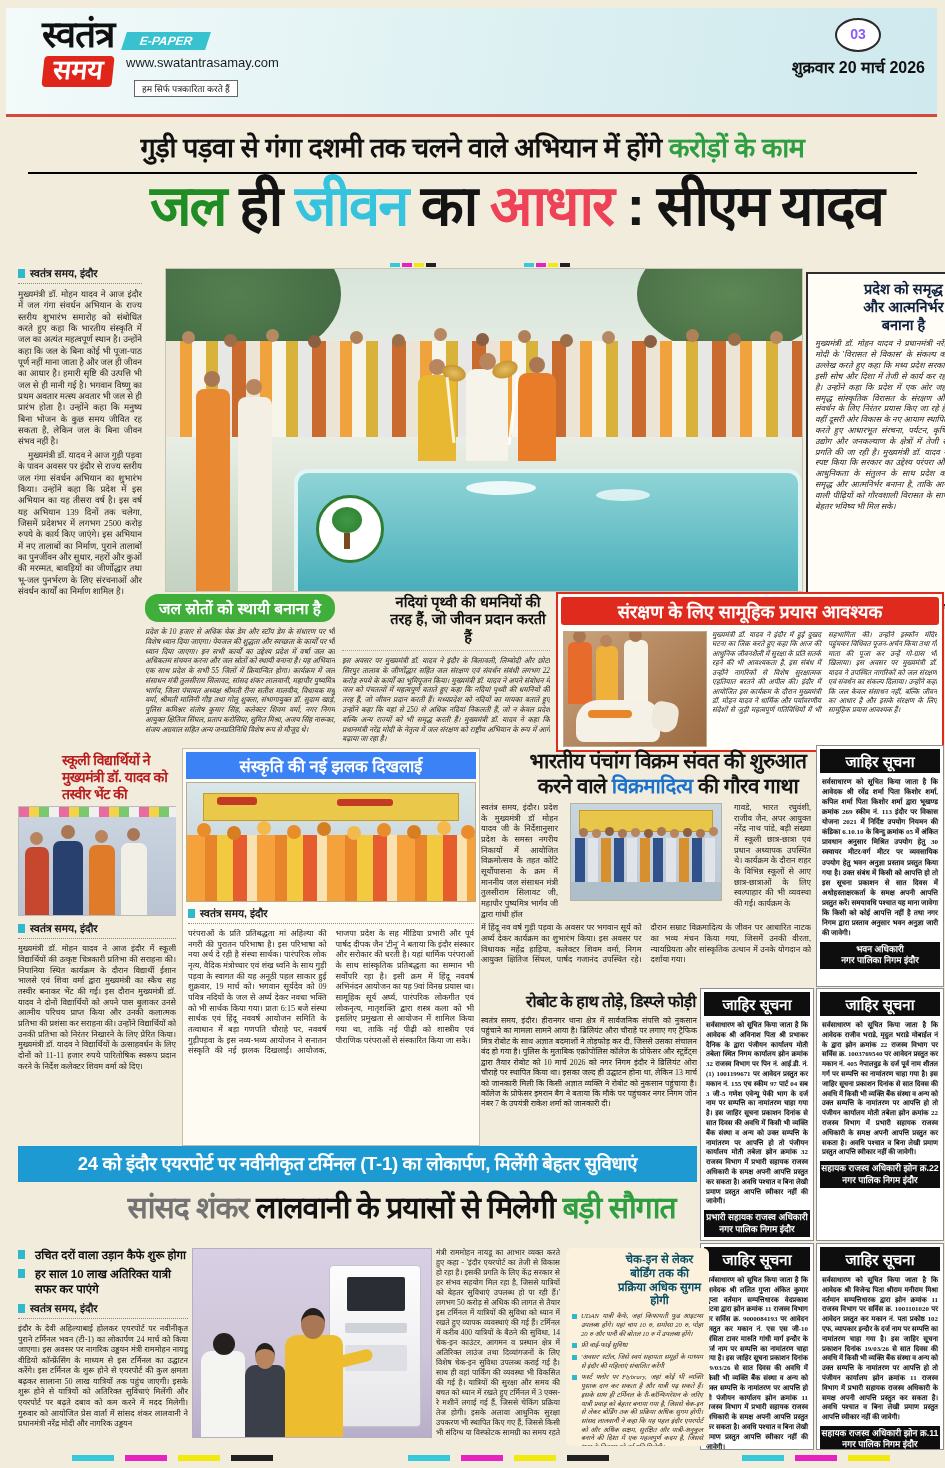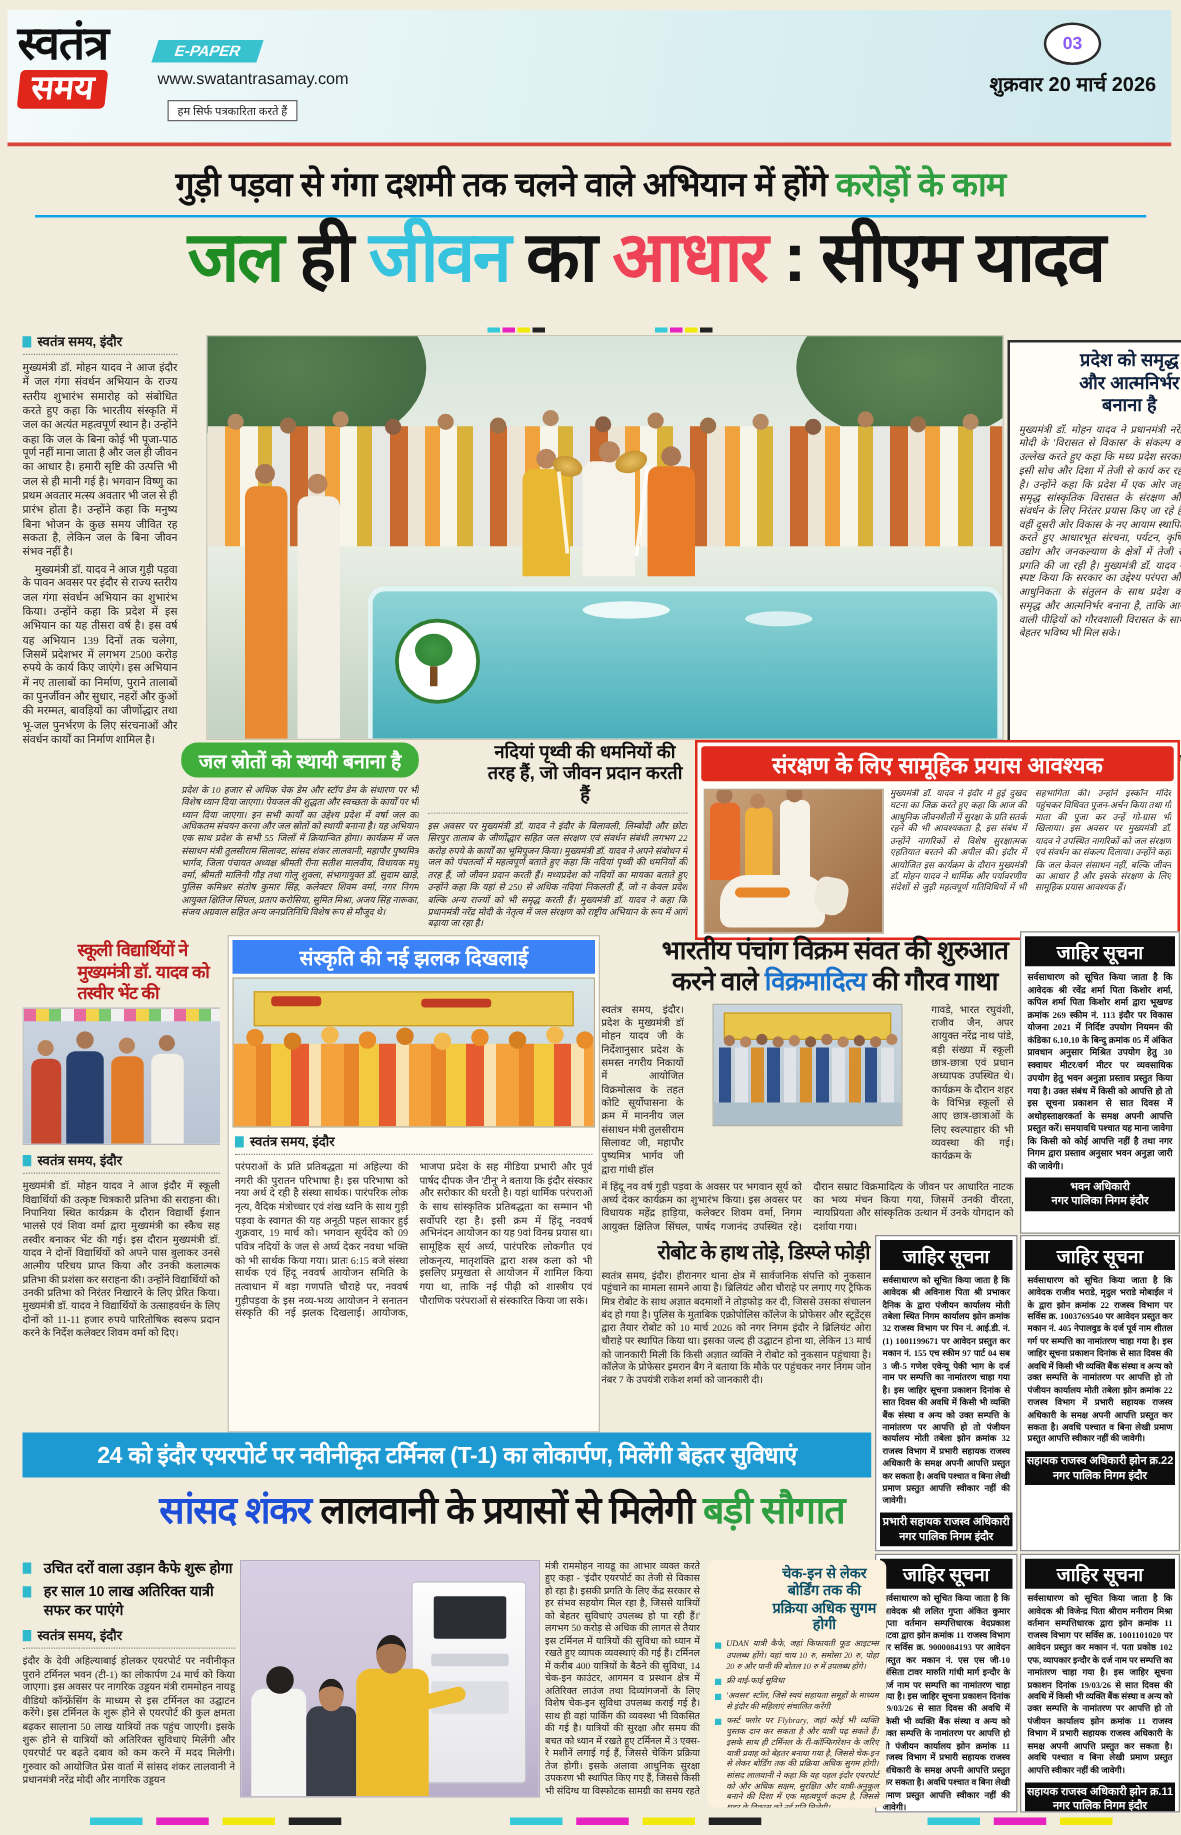--- a/index.html
+++ b/index.html
@@ -4,37 +4,37 @@
 <style>
   html,body{margin:0;padding:0;background:#9a9a9a;}
   .page{position:relative;width:945px;height:1468px;background:#f2ecdd;overflow:hidden;
         font-family:"Liberation Serif","DejaVu Serif",serif;color:#151515;}
   .abs{position:absolute;}
   h1,h2,h3,h4{margin:0;font-family:"Liberation Sans","DejaVu Sans",sans-serif;padding-left:44px;}
   
   .masthead{left:6px;top:8px;width:931px;height:106px;
     background:linear-gradient(100deg,#f3fafa 0%,#dcf0f2 55%,#cfe9ee 100%);
     border-bottom:3px solid #d8473c;}
-  .logo{left:8px;top:8px;text-align:center;line-height:1;}
+  .logo{left:36px;top:8px;text-align:center;line-height:1;}
   .logo-top{font-family:"Liberation Sans",sans-serif;font-weight:bold;font-size:37px;color:#101010;letter-spacing:-1px;}
   .logo-bottom{display:inline-block;margin-top:3px;background:#e0251b;color:#fff;font-family:"Liberation Sans",sans-serif;
     font-weight:bold;font-size:27px;padding:1px 10px 3px;border-radius:4px;transform:skewX(-6deg);}
   .epaper{left:118px;top:24px;background:#38c2cf;color:#fff;font-family:"Liberation Sans",sans-serif;
     font-weight:bold;font-size:12px;padding:2px 16px;transform:skewX(-18deg);}
   .website{left:120px;top:47px;font-family:"Liberation Sans",sans-serif;font-size:13px;color:#1c1c1c;text-decoration:none;}
   .tagline{left:128px;top:72px;font-size:9px;background:#fff;border:1px solid #666;padding:1px 7px;color:#222;}
   .paper-title{left:320px;top:4px;width:440px;text-align:center;white-space:nowrap;}
   .title-red{font-family:"Liberation Sans",sans-serif;font-weight:bold;font-size:66px;color:#e8231a;letter-spacing:-2px;}
   .title-cyan{font-family:"Liberation Sans",sans-serif;font-weight:bold;font-size:44px;color:#2ab5c8;letter-spacing:-1px;}
   .page-circle{right:56px;top:10px;width:42px;height:30px;background:#fff;border:2px solid #2b2b2b;border-radius:50%;
     text-align:center;font-family:"Liberation Sans",sans-serif;font-weight:bold;font-size:14px;line-height:29px;color:#8b5cf6;}
   .date-line{right:12px;top:48px;font-family:"Liberation Sans",sans-serif;font-weight:bold;font-size:16px;color:#101010;}
   
   .kicker{left:28px;top:128px;width:889px;text-align:center;font-family:"Liberation Sans",sans-serif;
-    font-weight:bold;font-size:27px;letter-spacing:-0.5px;border-bottom:2px solid #0ea5e9;padding-bottom:7px;color:#111;}
+    font-weight:bold;font-size:27px;letter-spacing:-0.5px;border-bottom:2px solid #000000;padding-bottom:7px;color:#111;}
   .kicker .g{color:#2f9e41;}
   .headline{left:0;top:174px;width:945px;text-align:center;font-family:"Liberation Sans",sans-serif;
     font-weight:800;font-size:56px;letter-spacing:-2px;line-height:1.15;}
   .hw-green{color:#1f8c24;} .hw-black{color:#141414;} .hw-cyan{color:#36c3dd;} .hw-red{color:#ee4257;}
   .regs{top:253px;height:5px;} .regs span{display:inline-block;width:10px;height:4px;margin-right:2px;}
   .rc1{background:#35c9da;} .rc2{background:#e623c0;} .rc3{background:#f2ea0c;} .rc4{background:#222;}
   
   .byline{font-family:"Liberation Sans",sans-serif;font-weight:bold;font-size:10.5px;color:#1b1b1b;
     border-bottom:1px dotted #888;padding-bottom:3px;margin-bottom:5px;}
   .bsq{display:inline-block;width:7px;height:9px;background:#2fb9cc;margin-right:5px;vertical-align:-1px;}
@@ -69,21 +69,21 @@
   .culture{left:182px;top:748px;width:296px;height:396px;background:#fdfbf2;border:1px solid #c4beae;overflow:hidden;}
   .culture-bar{background:#3b82f6;color:#fff;font-size:16.5px;text-align:center;margin:3px;padding:2px 0;}
   .culture-head{font-size:22px;text-align:center;line-height:1.22;letter-spacing:-0.5px;margin:2px 2px 5px;}
   .c-orange{color:#e0621d;} .c-red{color:#e02a1e;}
   .culture-photo{position:relative;width:288px;height:118px;margin:0 auto 4px;border:1px solid #b9ab8b;}
   .culture-pad{padding:0 5px 4px;}
   .culture-body{column-count:2;column-gap:9px;font-size:8.1px;height:132px;}
   .vikram{left:481px;top:748px;width:330px;height:238px;overflow:hidden;}
   .vikram h2{font-size:20.5px;text-align:center;line-height:1.22;letter-spacing:-0.5px;margin-bottom:5px;}
   .c-blue{color:#1a72cc;}
-  .vk-row{display:flex;gap:23px;}
+  .vk-row{display:flex;gap:12px;}
   .vk-col{flex:1;font-size:8.1px;}
   .vikram-photo{position:relative;width:150px;height:96px;flex:none;border:1px solid #b3b3a3;}
   .vk-bottom{margin-top:3px;font-size:8.1px;column-count:2;column-gap:9px;height:60px;}
   .robot{left:481px;top:990px;width:216px;height:152px;overflow:hidden;}
   .robot h2{font-size:16px;text-align:center;white-space:nowrap;letter-spacing:-0.5px;margin-bottom:4px;}
   .robot .body-text{font-size:7.9px;}
   
   .notice{position:absolute;background:#fff;border:1px solid #8d8d8d;overflow:hidden;}
   .notice-head{background:#0e0e0e;color:#fff;text-align:center;font-size:15px;margin:3px;padding:2px 0;}
   .notice-body{font-size:6.9px;font-weight:bold;line-height:1.42;text-align:justify;padding:1px 5px;color:#111;}
@@ -93,21 +93,21 @@
   .n2{left:700px;top:988px;width:112px;height:251px;}
   .n3{left:816px;top:988px;width:126px;height:251px;}
   .n4{left:700px;top:1243px;width:112px;height:205px;}
   .n5{left:816px;top:1243px;width:126px;height:205px;}
   .n1 .notice-body{font-size:7.1px;}
   
   .banner{left:18px;top:1146px;width:679px;height:36px;background:#1e9ad3;color:#fff;text-align:center;
     font-family:"Liberation Sans",sans-serif;font-weight:bold;font-size:18.5px;line-height:36px;letter-spacing:-0.3px;}
   .airport-head{left:18px;top:1186px;width:679px;text-align:center;font-family:"Liberation Sans",sans-serif;
     font-weight:800;font-size:30px;letter-spacing:-1px;white-space:nowrap;}
-  .ah-red{color:#1d4ed8;} .ah-black{color:#121212;} .ah-green{color:#2f9e41;}
+  .ah-red{color:#737373;} .ah-black{color:#121212;} .ah-green{color:#2f9e41;}
   .ap-left{left:18px;top:1248px;width:170px;height:190px;overflow:hidden;}
   .ap-bullet{display:flex;gap:5px;font-family:"Liberation Sans",sans-serif;font-weight:bold;
     font-size:11.5px;line-height:1.25;margin-bottom:5px;color:#101010;}
   .ap-bullet .bsq{flex:none;margin-top:2px;}
   .ap-left .body-text{font-size:8px;}
   .ap-photo{left:192px;top:1248px;width:238px;height:188px;border:1px solid #b5aec2;}
   .ap-mid{left:436px;top:1248px;width:124px;height:188px;font-size:7.6px;}
   .ap-infobox{left:566px;top:1248px;width:131px;height:188px;background:#fcf1dd;border-radius:6px;
     padding:5px 6px;overflow:hidden;}
   .ib-title{font-size:11.5px;text-align:center;color:#0a4f66;line-height:1.2;margin-bottom:4px;}

